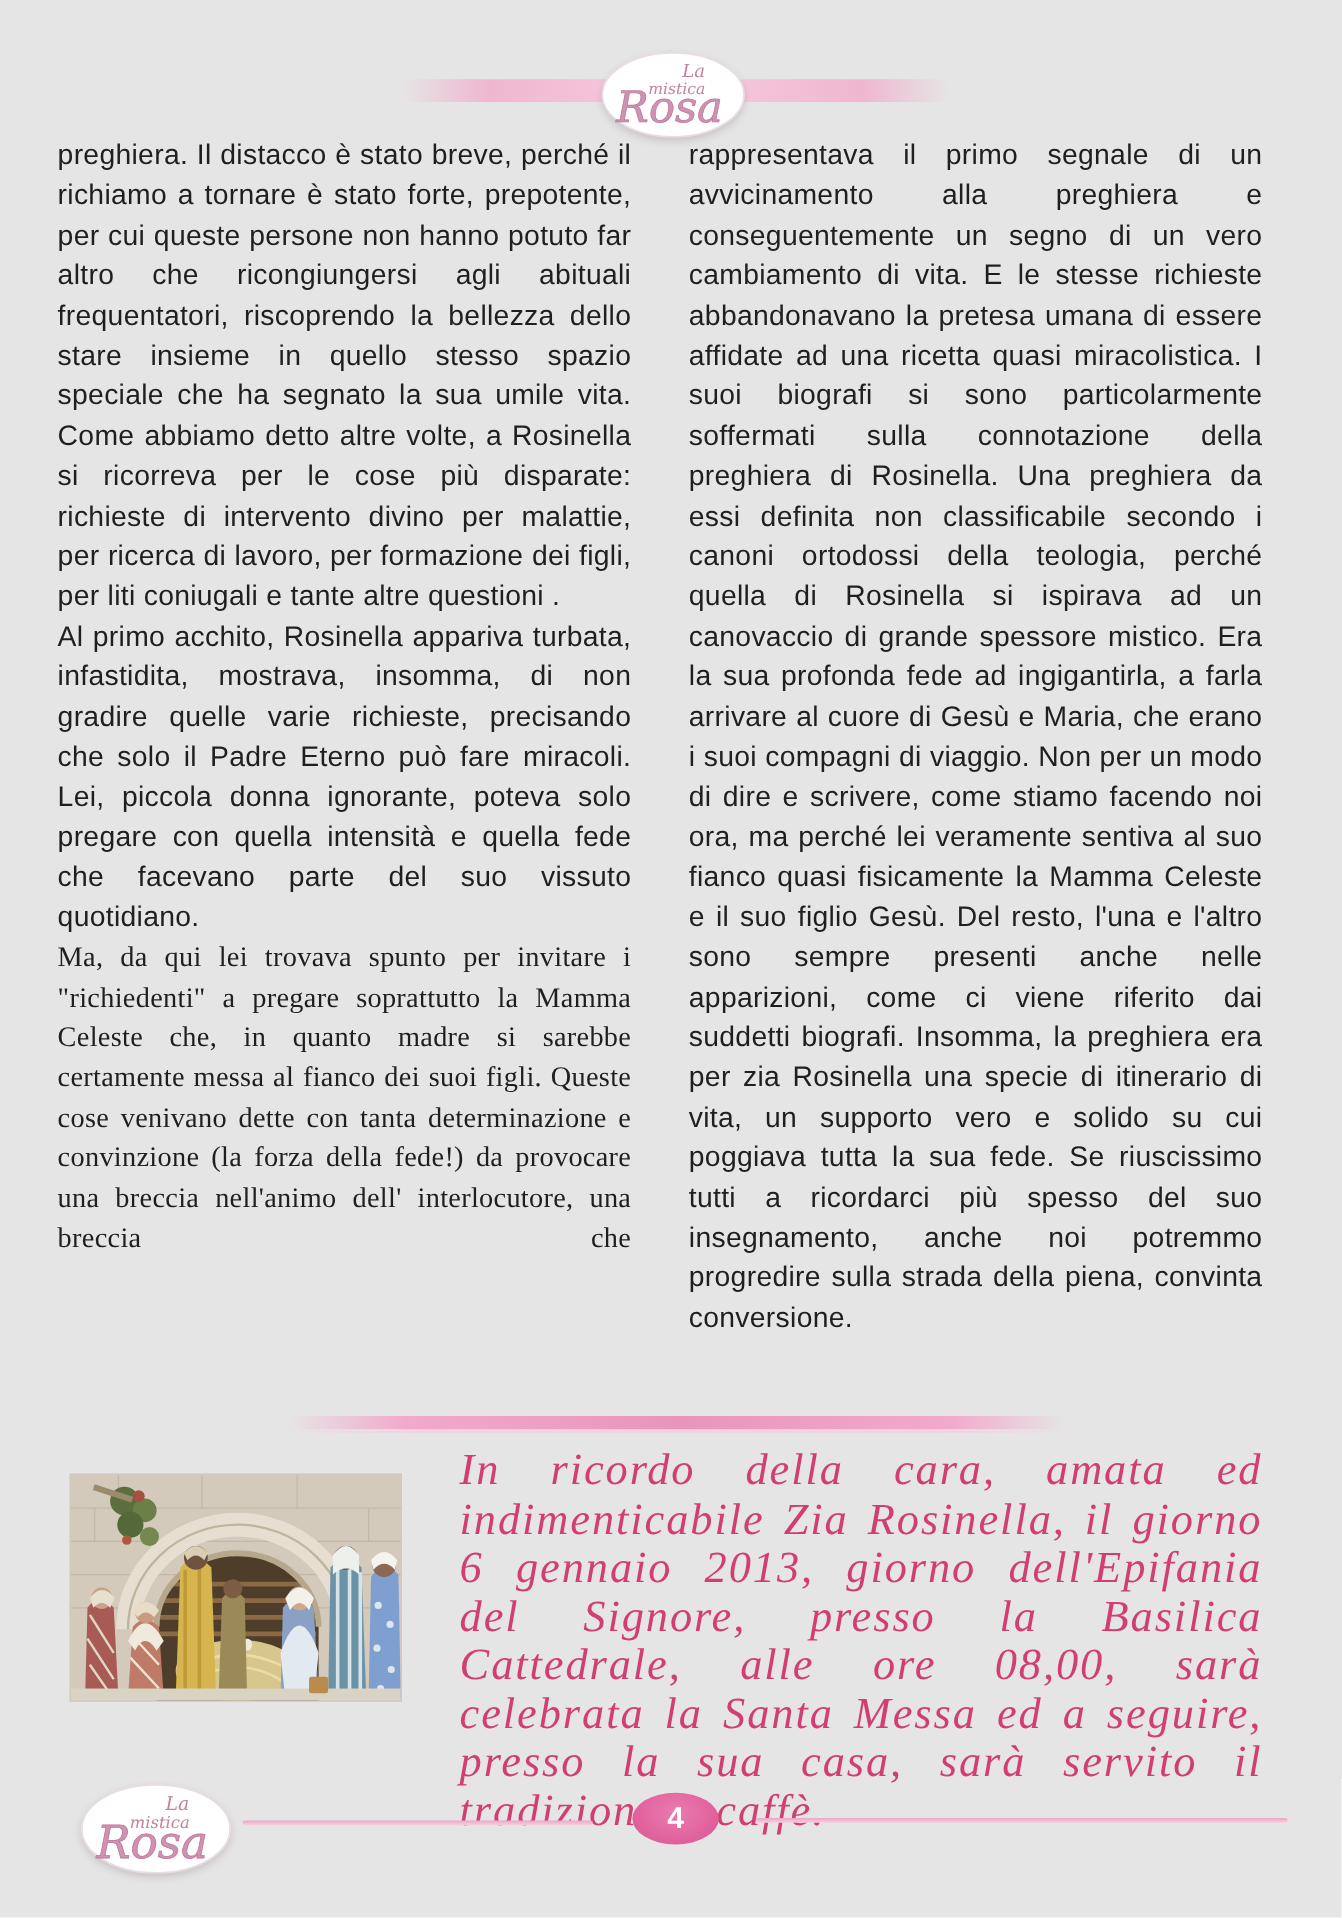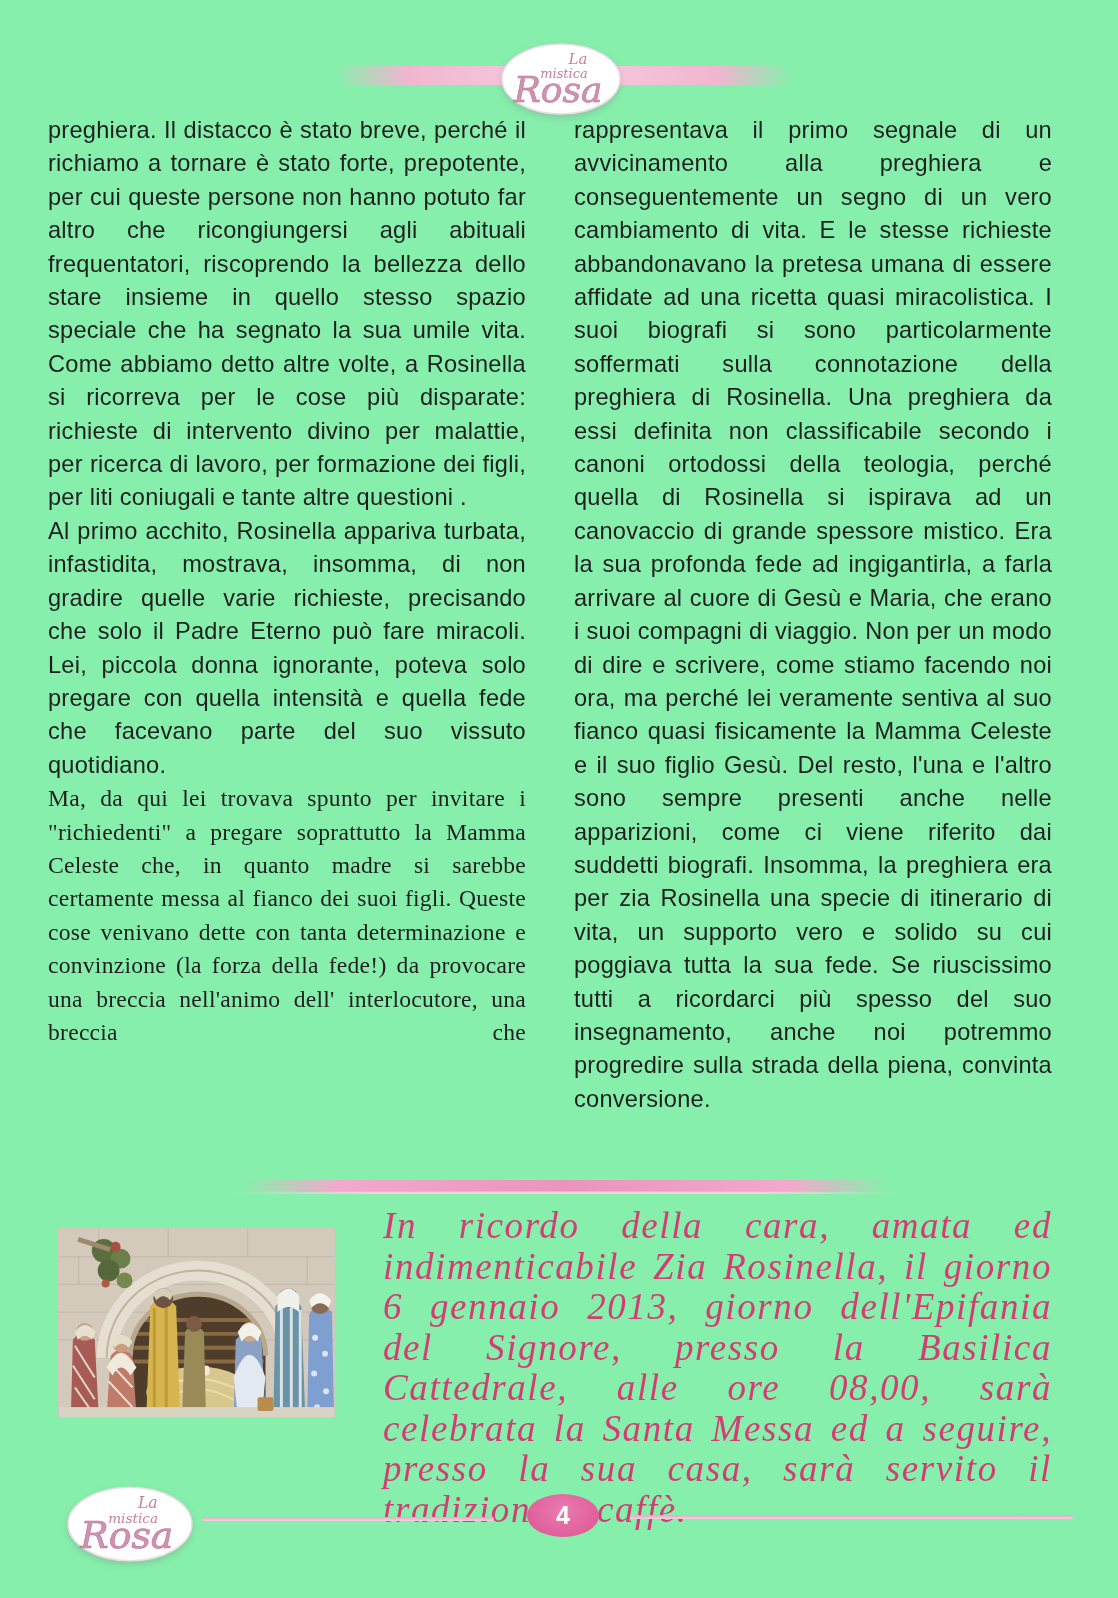--- a/index.html
+++ b/index.html
@@ -2,21 +2,21 @@
 <html><head>
 <meta charset="utf-8">
 <style>
   * { margin: 0; padding: 0; box-sizing: border-box; }
   html, body { background: #ffffff; }
   body {
     width: 1118px; height: 1598px;
     font-family: "Liberation Sans", sans-serif;
     position: relative; overflow: hidden;
   }
-  .page { position: absolute; inset: 0; background: #86efac; }
+  .page { position: absolute; inset: 0; background: #e5e5e5; }
 
   
   .header-ribbon {
     position: absolute; left: 335px; top: 66px; width: 456px; height: 19px;
     background: linear-gradient(90deg, rgba(243,186,210,0) 0%, #f0b6d0 16%,
                 #f7cde0 50%, #f0b6d0 84%, rgba(243,186,210,0) 100%);
     border-radius: 9px;
   }
   .brand-logo {
     position: absolute;

